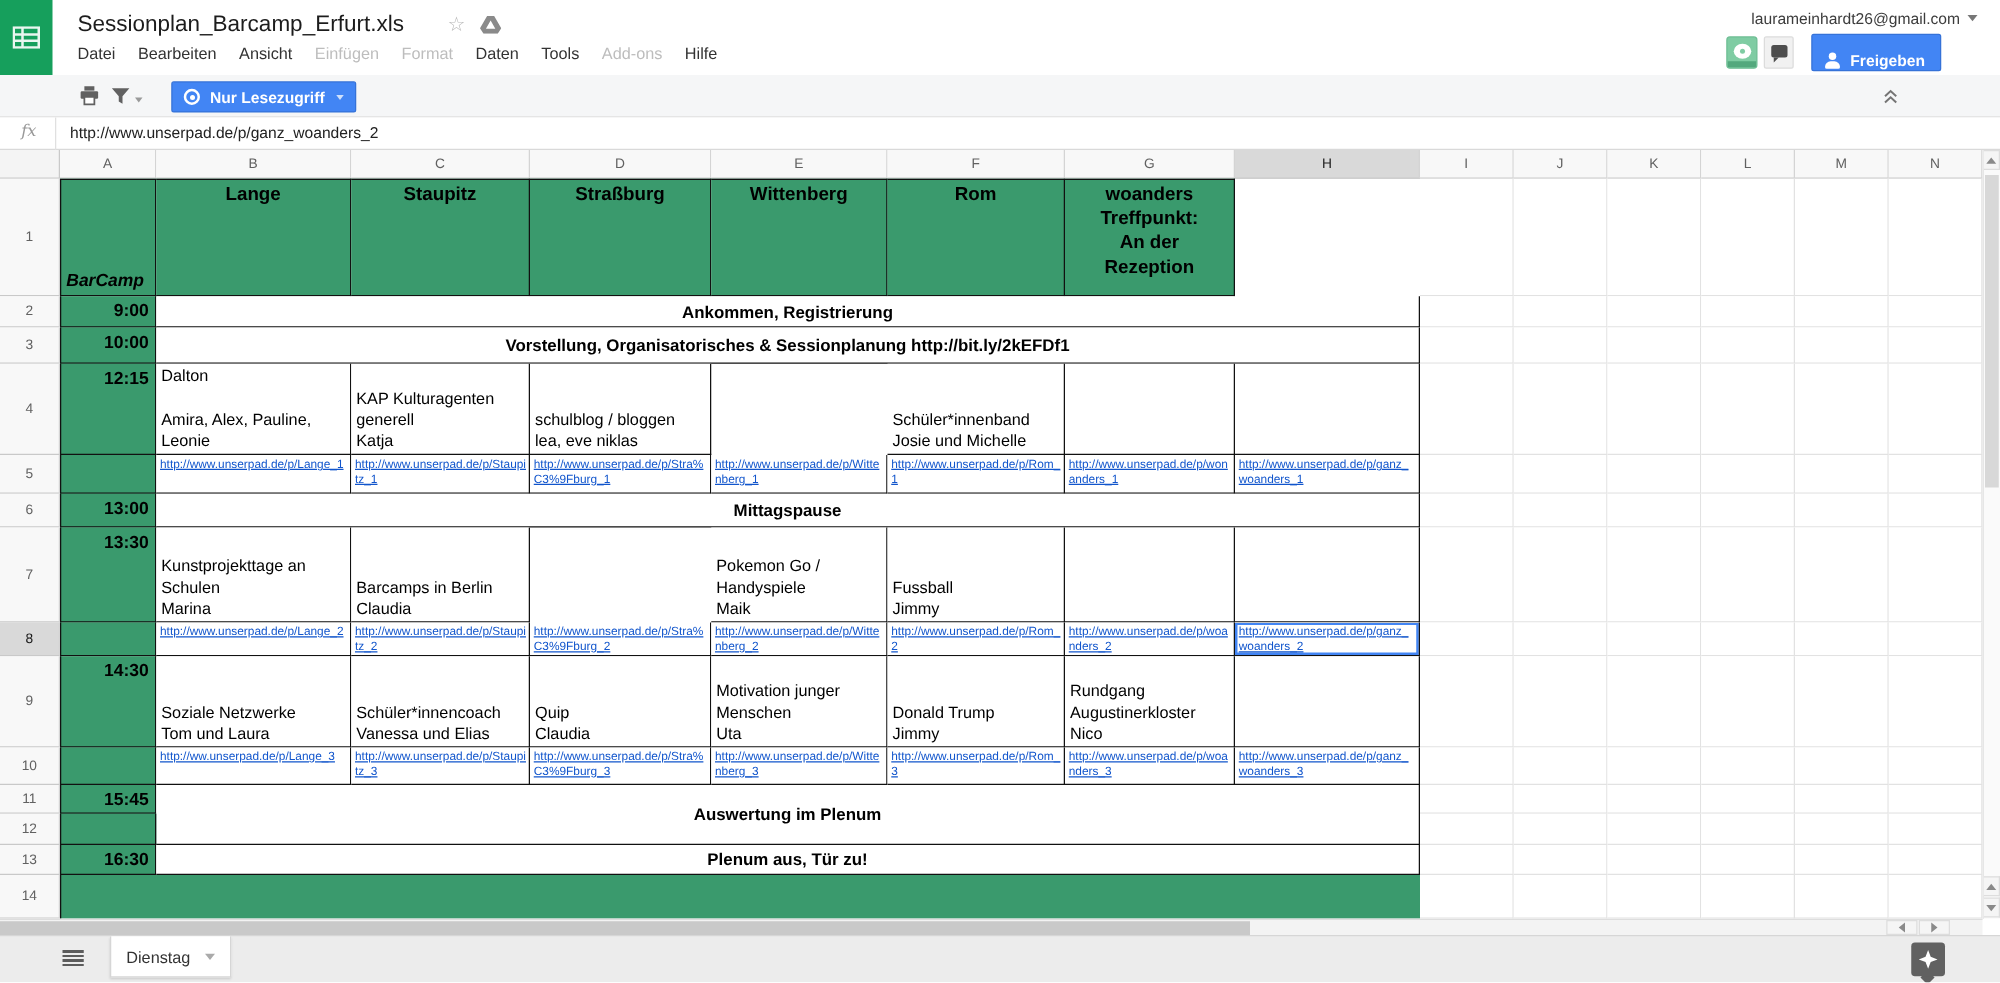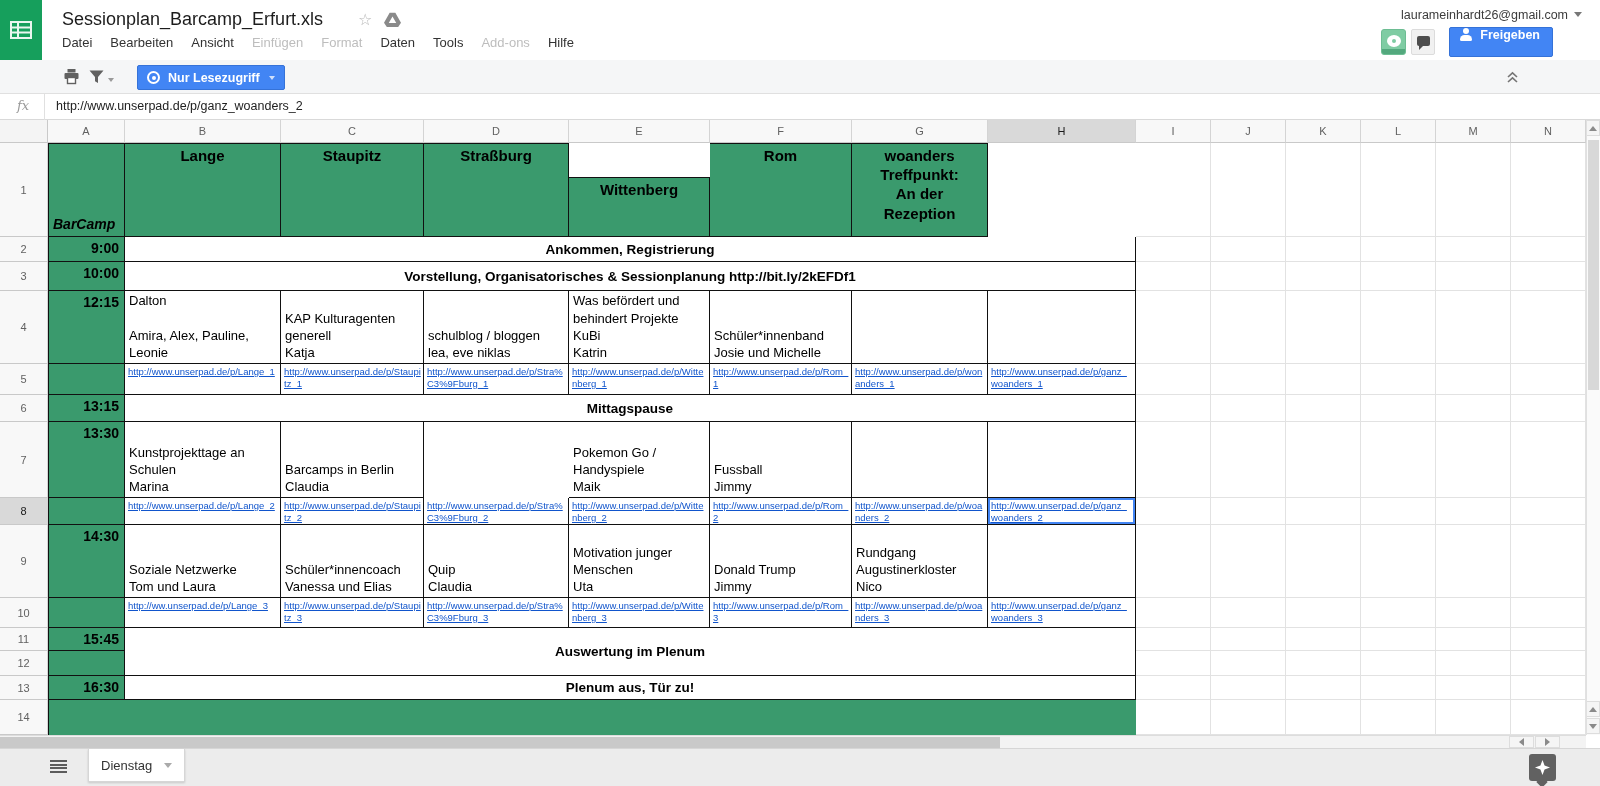--- a/index.html
+++ b/index.html
@@ -27,21 +27,21 @@
                 margin-right:5px; border:1px solid #6dbd93; }
   .view-badge .blob { position:absolute; left:5px; top:5px; width:14px; height:12px; background:#fff; border-radius:50%; }
   .view-badge .blob-dot { position:absolute; left:10px; top:9px; width:4px; height:4px; background:#7fcca3; border-radius:50%; }
   .view-badge .strip { position:absolute; left:0; bottom:0; width:100%; height:5px; background:#53a87d; }
   .comment-btn { position:relative; width:24px; height:26px; background:#f1f1f1; border:1px solid #dcdcdc;
                  border-radius:2px; margin-right:14px; }
   .bubble { position:absolute; left:5px; top:6px; width:13px; height:10px; background:#4d4d4d; border-radius:2px; }
   .bubble-tail { position:absolute; left:7px; top:16px; width:0; height:0;
                  border-left:4px solid #4d4d4d; border-bottom:4px solid transparent; }
   .share-btn { height:30px; background:var(--blue); border:1px solid #3572d8; border-radius:2px; color:#fff;
-               font-size:12.5px; font-weight:bold; display:flex; align-items:flex-start; padding:0 12px 0 9px; }
+               font-size:12.5px; font-weight:bold; display:flex; align-items:flex-end; padding:0 12px 0 9px; }
   .person { position:relative; width:14px; height:14px; margin-right:7px; }
   .person .p-head { position:absolute; left:4px; top:0; width:6px; height:6px; border-radius:50%; background:#fff; }
   .person .p-body { position:absolute; left:1px; top:7px; width:12px; height:6px; border-radius:6px 6px 2px 2px; background:#fff; }
 
   
   .toolbar { position:absolute; left:0; top:60px; width:1600px; height:34px; background:#f5f6f7;
              border-bottom:1px solid #e0e0e0; }
   .tb-ic { position:absolute; top:8px; cursor:pointer; }
   .filter-caret { position:absolute; left:108px; top:18px; width:0; height:0; border-left:3.5px solid transparent;
                   border-right:3.5px solid transparent; border-top:4px solid #9a9a9a; }
@@ -299,54 +299,51 @@
       <div class="wc" style="grid-area: 15 / 10;"></div>
       <div class="wc" style="grid-area: 15 / 11;"></div>
       <div class="wc" style="grid-area: 15 / 12;"></div>
       <div class="wc" style="grid-area: 15 / 13;"></div>
       <div class="wc" style="grid-area: 15 / 14;"></div>
       <div class="wc" style="grid-area: 15 / 15;"></div>
       <div class="c a1 bl bt" style="grid-area: 2 / 2;">BarCamp</div>
       <div class="c gh bt" style="grid-area: 2 / 3;">Lange</div>
       <div class="c gh bt" style="grid-area: 2 / 4;">Staupitz</div>
       <div class="c gh bt" style="grid-area: 2 / 5;">Straßburg</div>
-      <div class="c gh bt" style="grid-area: 2 / 6; margin-top: 34px;">Wittenberg</div>
+      <div class="c gh bt" style="grid-area: 2 / 6;">Wittenberg</div>
       <div class="c gh bt" style="grid-area: 2 / 7;">Rom</div>
       <div class="c gh bt" style="grid-area: 2 / 8;">woanders
 Treffpunkt:
 An der
 Rezeption</div>
       <div class="c time bl" style="grid-area: 3 / 2;">9:00</div>
       <div class="c banner" style="grid-area: 3 / 3 / auto / span 7;">Ankommen, Registrierung</div>
       <div class="c time bl" style="grid-area: 4 / 2;">10:00</div>
       <div class="c banner" style="grid-area: 4 / 3 / auto / span 7;">Vorstellung, Organisatorisches &amp; Sessionplanung http://bit.ly/2kEFDf1</div>
       <div class="c time bl" style="grid-area: 5 / 2;">12:15</div>
       <div class="c sess" style="grid-area: 5 / 3;">Dalton
 
 Amira, Alex, Pauline, Leonie</div>
       <div class="c sess" style="grid-area: 5 / 4;">KAP Kulturagenten generell
 Katja</div>
       <div class="c sess" style="grid-area: 5 / 5;">schulblog / bloggen
 lea, eve niklas</div>
-      <div class="c sess" style="grid-area: 5 / 6;">Was befördert und behindert Projekte
-KuBi
-Katrin</div>
       <div class="c sess" style="grid-area: 5 / 7;">Schüler*innenband
 Josie und Michelle</div>
       <div class="c empty" style="grid-area: 5 / 8;"></div>
       <div class="c empty" style="grid-area: 5 / 9;"></div>
       <div class="c gfill bl" style="grid-area: 6 / 2;"></div>
       <div class="c link" style="grid-area: 6 / 3;">http://www.unserpad.de/p/Lange_1</div>
       <div class="c link" style="grid-area: 6 / 4;">http://www.unserpad.de/p/Staupitz_1</div>
       <div class="c link" style="grid-area: 6 / 5;">http://www.unserpad.de/p/Stra%C3%9Fburg_1</div>
       <div class="c link" style="grid-area: 6 / 6;">http://www.unserpad.de/p/Wittenberg_1</div>
       <div class="c link" style="grid-area: 6 / 7;">http://www.unserpad.de/p/Rom_1</div>
       <div class="c link" style="grid-area: 6 / 8;">http://www.unserpad.de/p/wonanders_1</div>
       <div class="c link" style="grid-area: 6 / 9;">http://www.unserpad.de/p/ganz_woanders_1</div>
-      <div class="c time bl" style="grid-area: 7 / 2;">13:15</div>
+      <div class="c time bl" style="grid-area: 7 / 2;">13:00</div>
       <div class="c banner" style="grid-area: 7 / 3 / auto / span 7;">Mittagspause</div>
       <div class="c time bl" style="grid-area: 8 / 2;">13:30</div>
       <div class="c sess" style="grid-area: 8 / 3;">Kunstprojekttage an Schulen
 Marina</div>
       <div class="c sess" style="grid-area: 8 / 4;">Barcamps in Berlin
 Claudia</div>
       <div class="c sess" style="grid-area: 8 / 6;">Pokemon Go / Handyspiele
 Maik</div>
       <div class="c sess" style="grid-area: 8 / 7;">Fussball
 Jimmy</div>

